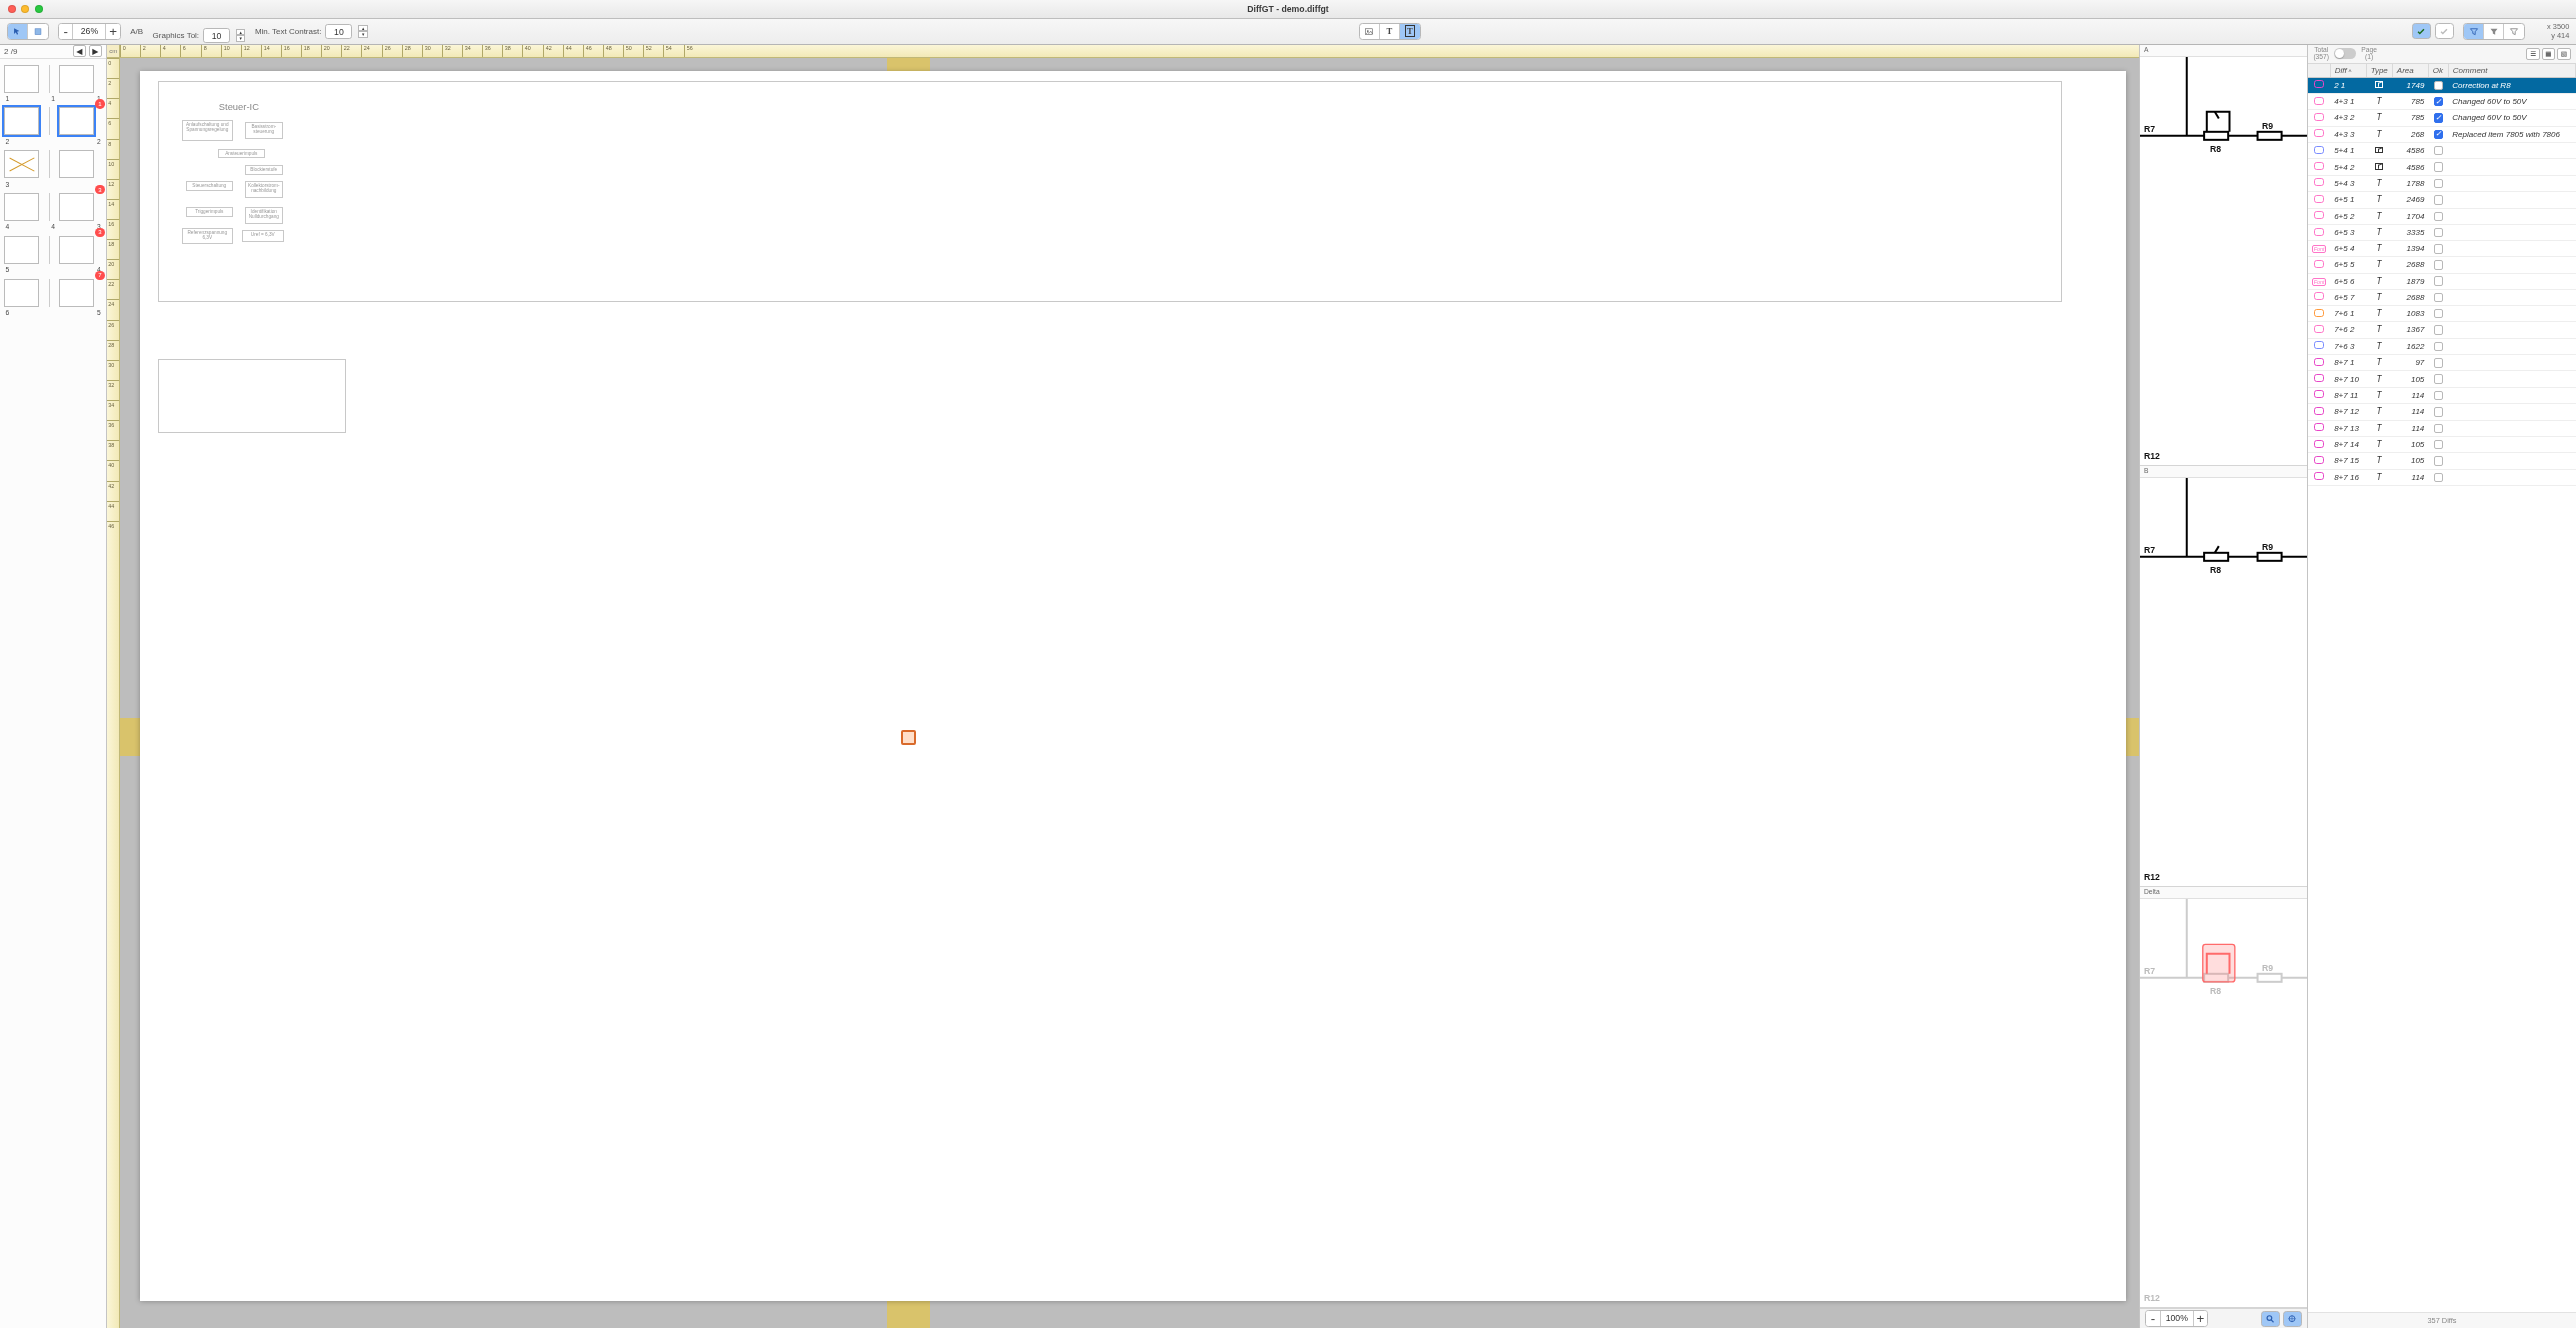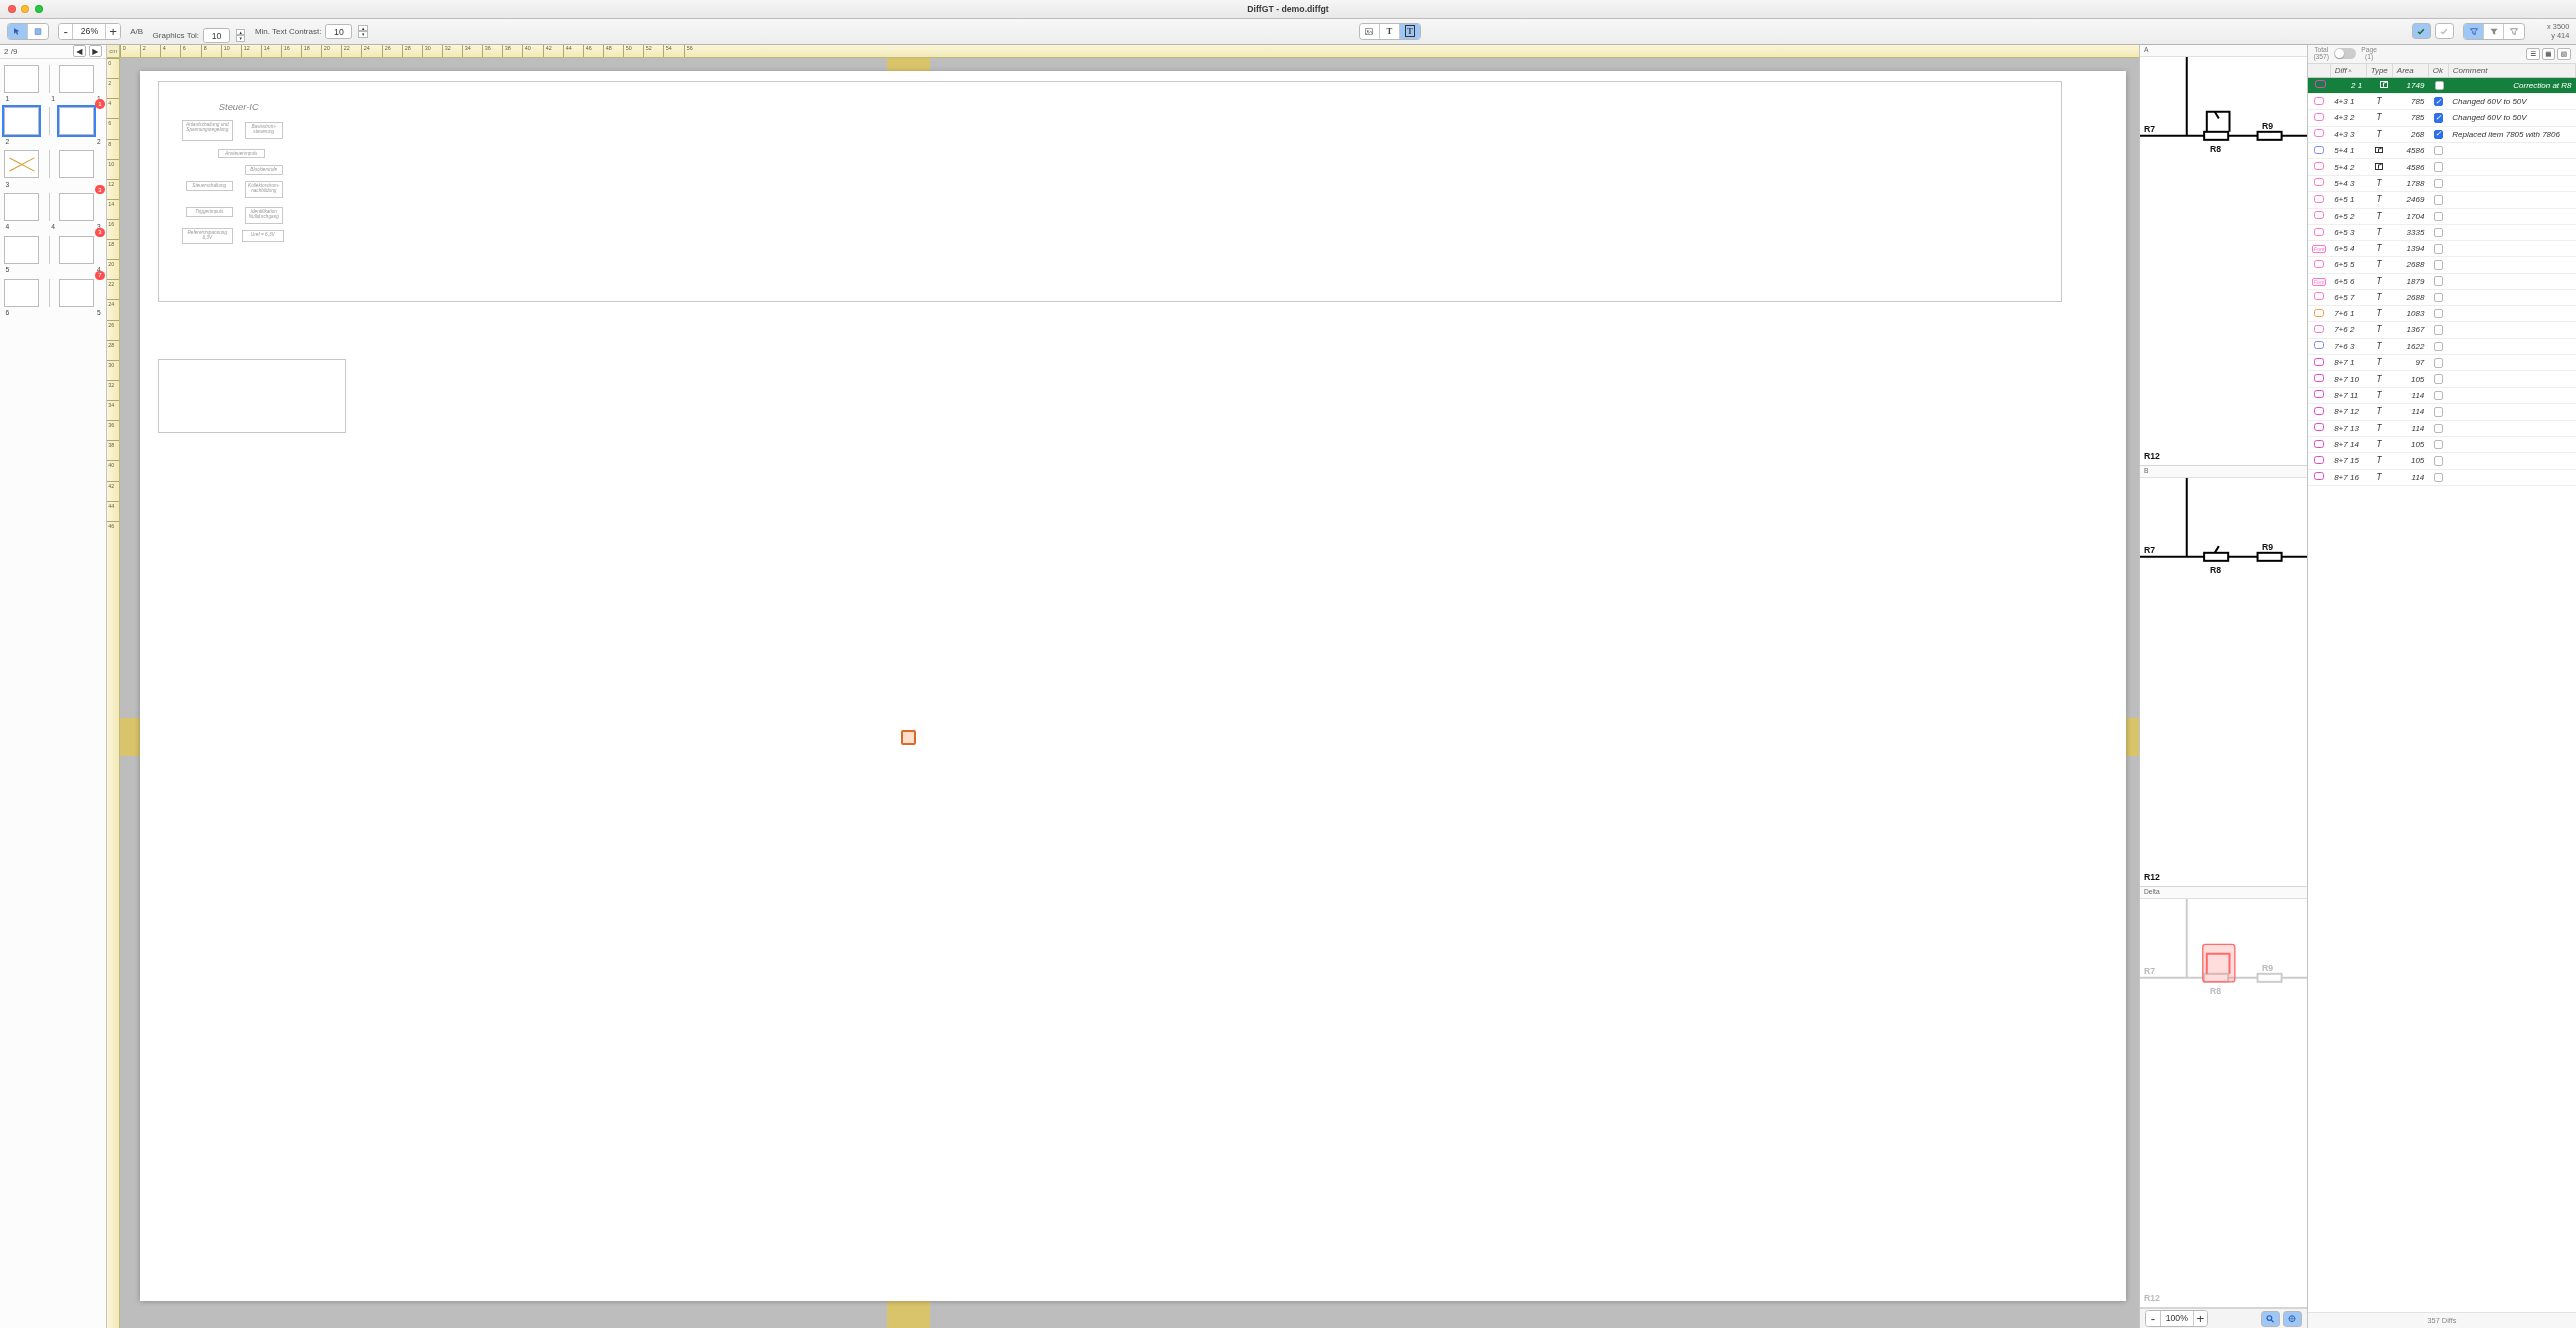--- a/index.html
+++ b/index.html
@@ -70,21 +70,21 @@
 .tickv { position:absolute; border-top:0.7px solid #b0a868; width:100%; }
 .tickv span { position:absolute; left:1.3px; top:0.7px; }
 .canvas-grid { display:grid; grid-template-columns:13.4px 1fr; grid-template-rows:13.4px 1fr; flex:1; min-height:0; }
 .canvas-body { position:relative; overflow:hidden; background:#bdbdbd; }
 .doc-page { position:absolute; left:20px; top:13.4px; right:13.4px; bottom:27px; background:#fff; box-shadow:0 1.3px 5.4px rgba(0,0,0,.3); }
 .hl-h { position:absolute; left:0; right:0; height:38px; top:52%; background:rgba(240,200,40,.55); }
 .hl-v { position:absolute; top:0; bottom:0; width:43px; left:38%; background:rgba(240,200,40,.55); }
 .hl-box { position:absolute; width:14.8px; height:14.8px; border:2px solid #d96a2b; background:rgba(255,150,80,.3); left:calc(38% + 14px); top:calc(52% + 11.4px); border-radius:2px; }
 .schem-label { position:absolute; top:19px; left:60px; font-size:9.4px; color:#888; }
 .schem-box { position:absolute; border:0.7px solid #c8c8c8; }
-.schem-main { left:17.4px; top:9.4px; right:64px; height:221px;font-style:italic; }
+.schem-main { left:17.4px; top:9.4px; right:64px; height:221px; }
 .schem-sub { left:17.4px; top:288px; width:188px; height:74px; }
 .ic-block { position:absolute; border:0.7px solid #c8c8c8; font-size:4.7px; color:#999; text-align:center; padding:1.3px; }
 
 
 .detail-head { height:12px; font-size:6.7px; color:#666; padding:1.3px 4px; border-bottom:0.7px solid #e0e0e0; background:#fafafa; }
 .detail-view { flex:1; position:relative; background:#fff; overflow:hidden; border-bottom:0.7px solid #d5d5d5; }
 .clabel { position:absolute; font-size:8.7px; font-weight:600; color:#111; }
 .detail-zoom { height:20px; display:flex; align-items:center; justify-content:space-between; padding:2.7px 5.4px; border-top:0.7px solid #d5d5d5; background:#f4f4f4; }
 
 
@@ -93,21 +93,21 @@
 .toggle-holder .lbl { text-align:center; line-height:6.7px; }
 .switch { width:21.5px; height:10.7px; background:#ccc; border-radius:5.4px; position:relative; }
 .switch::after { content:""; position:absolute; width:9.4px; height:9.4px; background:#fff; border-radius:50%; top:0.7px; left:0.7px; box-shadow:0 0.7px 1.3px rgba(0,0,0,.3); }
 .view-toggles { display:flex; gap:2px; }
 .view-toggles .vt { width:13.4px; height:12px; border:0.7px solid #b8b8b8; border-radius:2px; background:#fff; font-size:6.7px; display:flex; align-items:center; justify-content:center; }
 .table-wrap { flex:1; overflow-y:auto; }
 table.diffs { width:100%; border-collapse:collapse; font-size:8px;font-style:italic; }
 table.diffs th { background:#f1f1f1; border-bottom:0.7px solid #c9c9c9; padding:2px 4px; font-weight:500; color:#555; text-align:left; border-right:0.7px solid #d9d9d9; position:sticky; top:0; }
 table.diffs th.sorted::after { content:" ˄"; font-size:6px; }
 table.diffs td { padding:2.7px 4px; border-bottom:0.7px solid #eee; }
-table.diffs tr.sel td { background:#15803d; color:#fff;text-align:right; }
+table.diffs tr.sel td { background:#0369a1; color:#fff; }
 table.diffs td.icon { width:13.4px; text-align:center; }
 table.diffs td.type { text-align:center; width:24px; font-family:monospace; }
 table.diffs td.area { text-align:right; width:36px; }
 table.diffs td.ok { text-align:center; width:20px; }
 .ok-check { width:9.4px; height:9.4px; border:0.7px solid #b8b8b8; border-radius:2px; display:inline-block; background:#fff; vertical-align:middle; }
 .ok-check.on { background:#2f6fed; border-color:#2f6fed; position:relative; }
 .ok-check.on::after { content:"✓"; color:#fff; position:absolute; left:0.7px; top:-1.3px; font-size:7.4px; }
 .status-line { height:16px; font-size:7.4px; color:#888; text-align:center; line-height:16px; border-top:0.7px solid #e2e2e2; background:#f7f7f7; }
 
 

